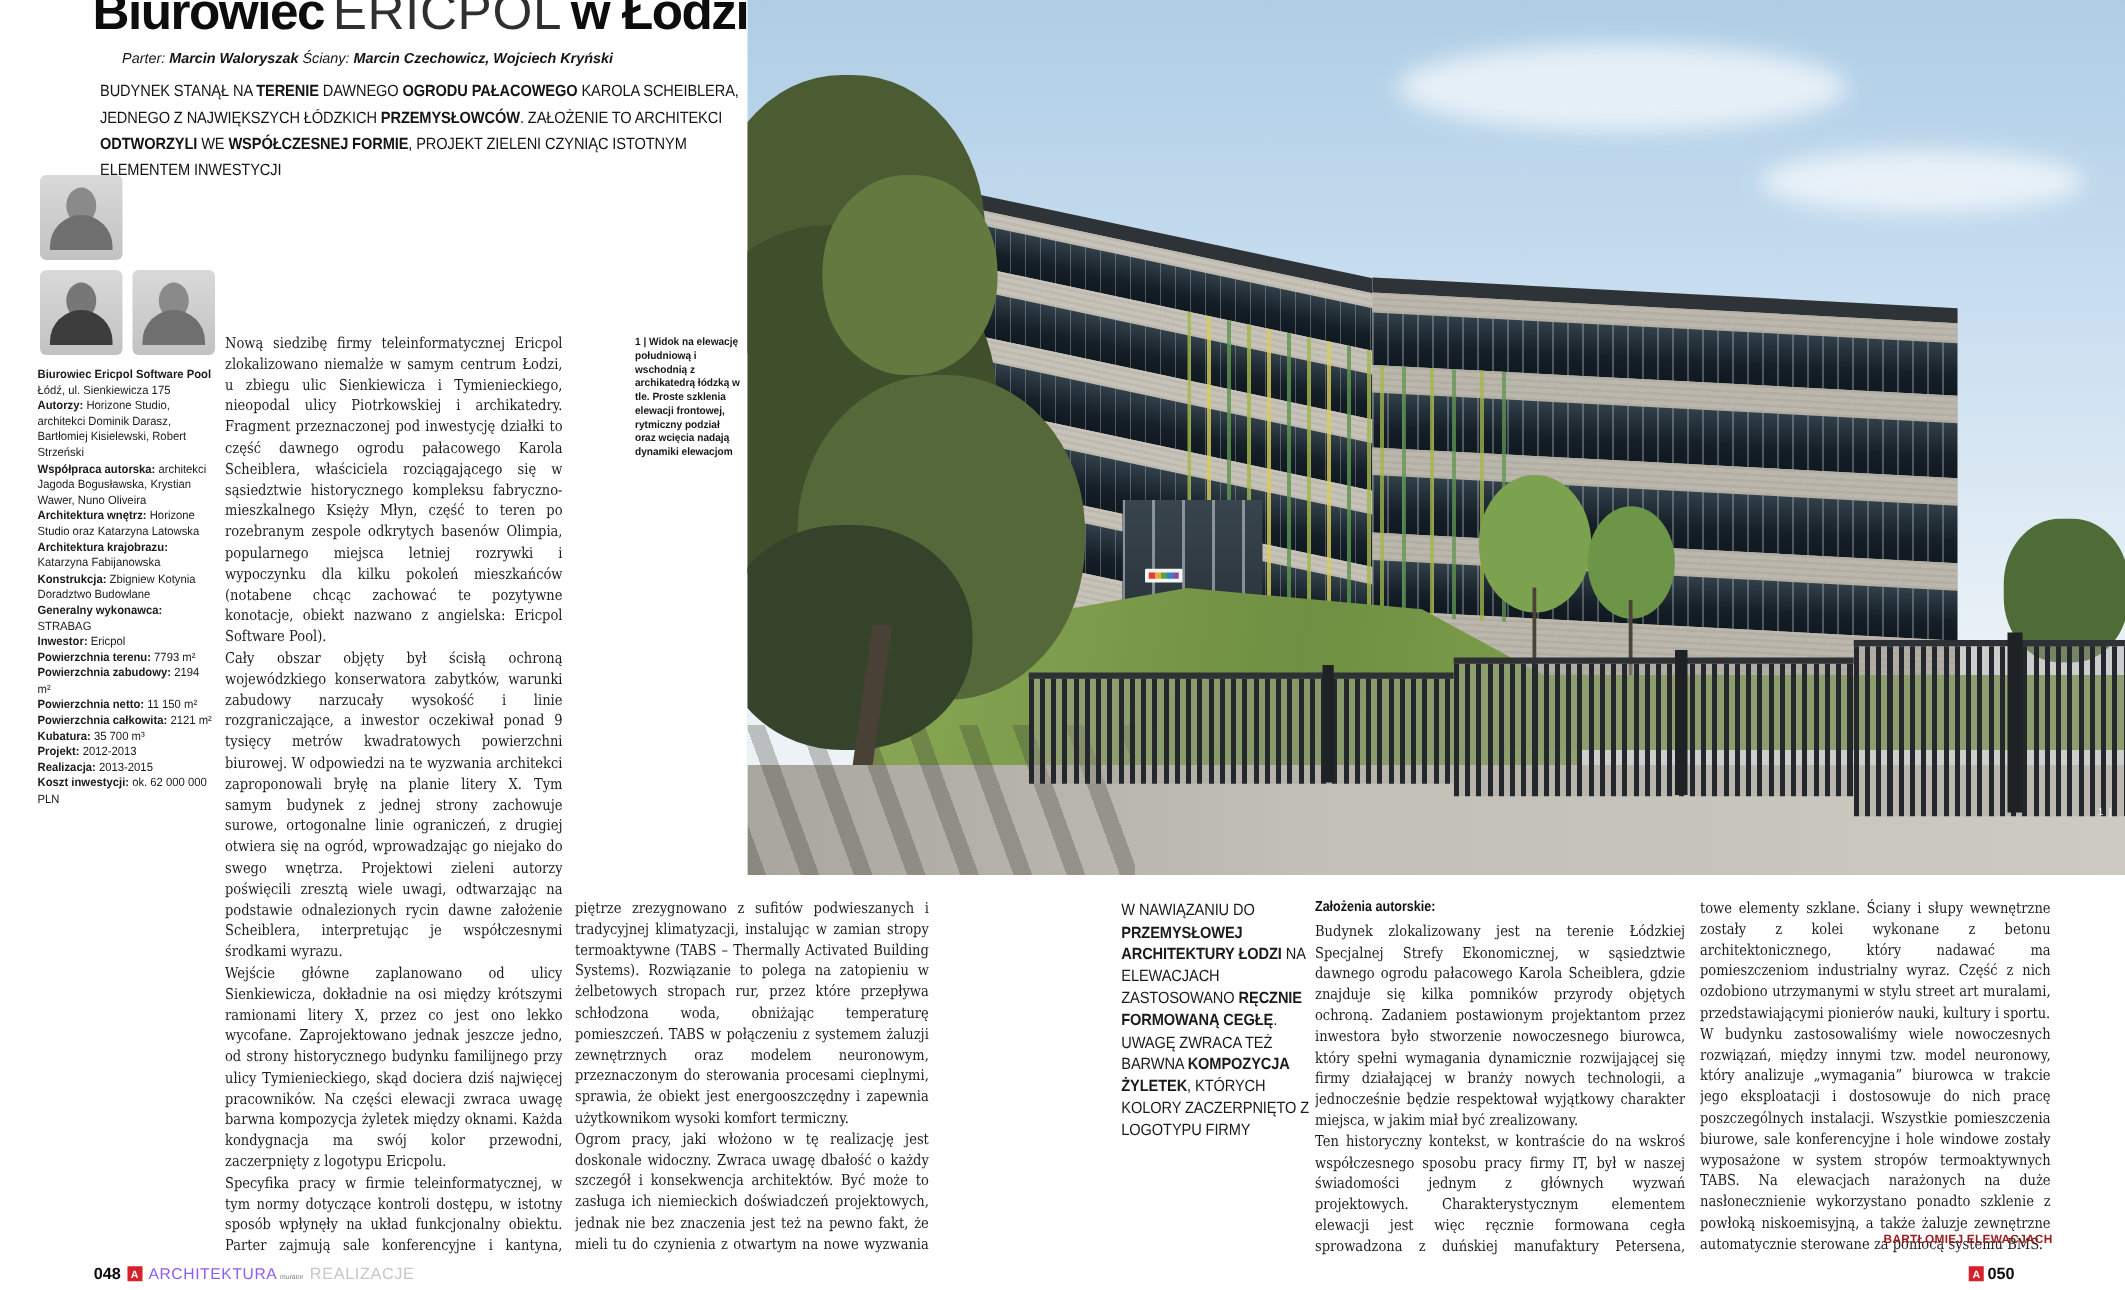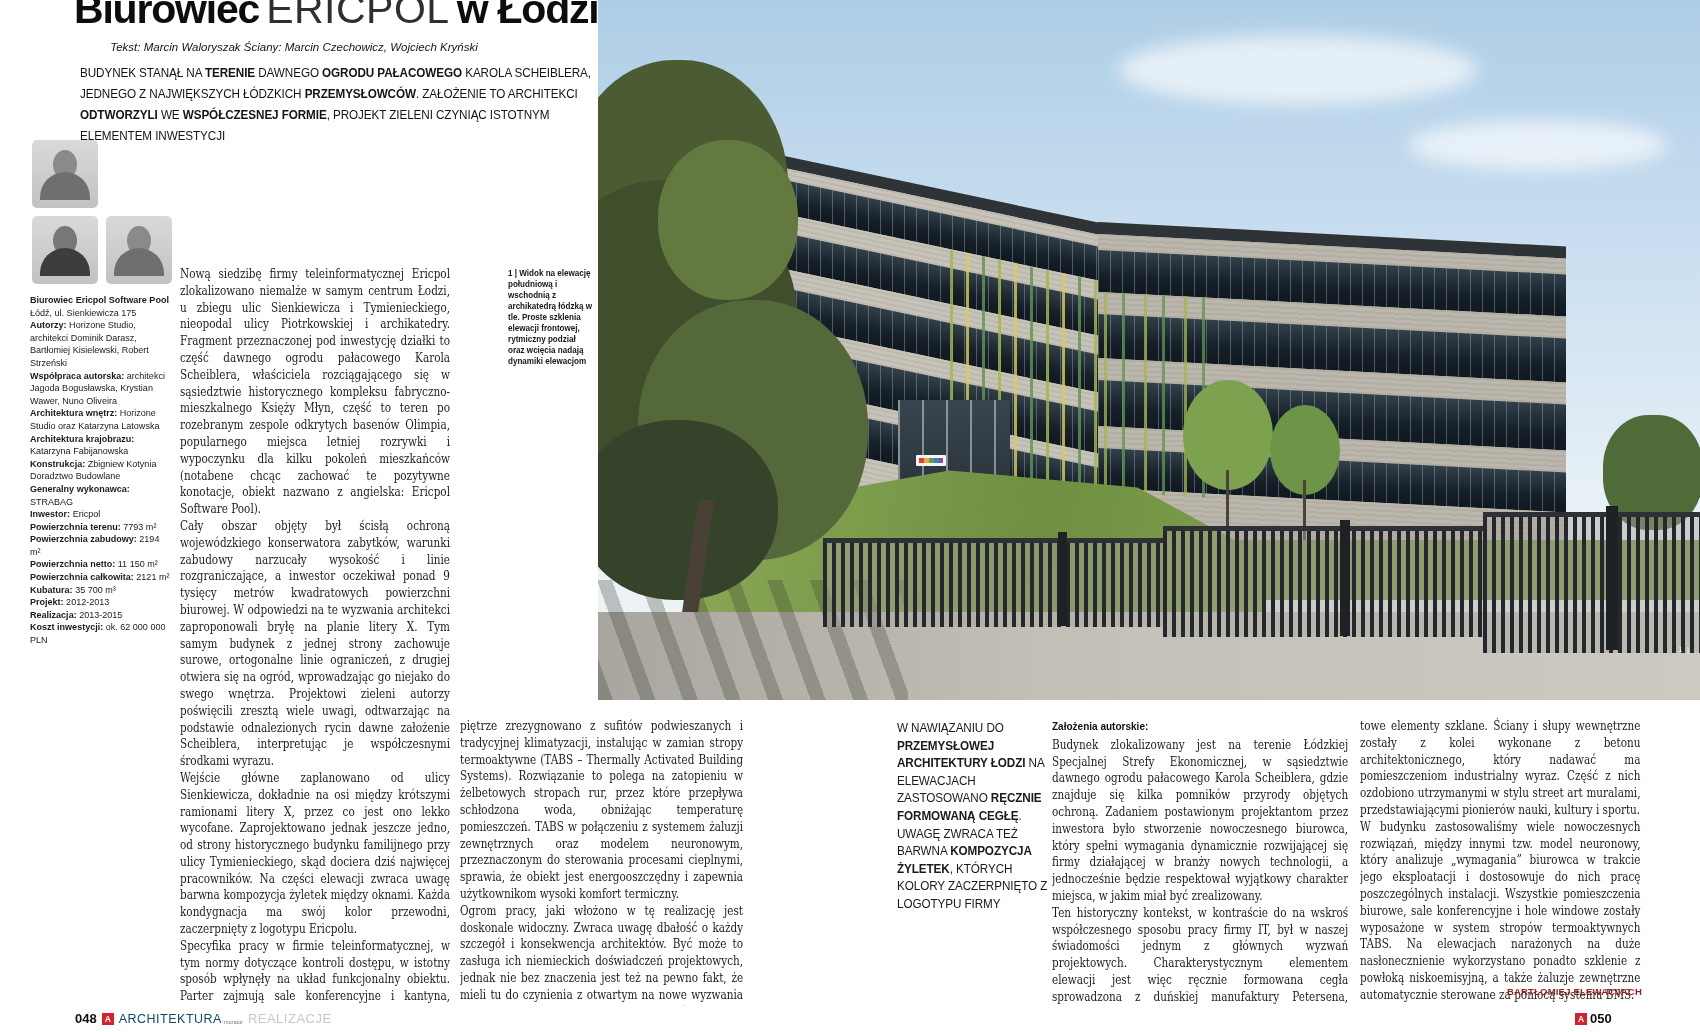--- a/index.html
+++ b/index.html
@@ -4,21 +4,21 @@
 <style>
   html,body{margin:0;padding:0;background:#e9e9e9;}
   #page{position:relative;width:1700px;height:1032px;background:#ffffff;overflow:hidden;
         font-family:"Liberation Sans",sans-serif;color:#111;}
   
   .title{position:absolute;left:74px;top:-13px;font-size:41px;font-weight:700;
          letter-spacing:-1.2px;color:#0d0d0d;white-space:nowrap;line-height:1.1;}
   .title .thin{font-weight:400;color:#2f2f2f;letter-spacing:.5px;margin:0 7px;}
   .byline{position:absolute;left:74px;top:41px;width:440px;text-align:center;
           font-style:italic;font-size:11.5px;color:#141414;}
-  .byline .sb{font-weight:400;}
+  .byline .sb{font-weight:700;}
   .intro{position:absolute;left:80px;top:62px;width:578px;transform:scaleX(.9);
          transform-origin:0 0;font-size:13px;line-height:21px;letter-spacing:-.1px;
          color:#141414;font-weight:400;}
   .intro .sb{font-weight:700;}
   
   .portrait{position:absolute;width:66px;height:68px;border-radius:5px;overflow:hidden;
             background:linear-gradient(180deg,#d9d9d9,#c2c2c2);}
   .portrait .head{width:24px;height:29px;border-radius:50%;background:#8a8a8a;margin:10px auto 0;}
   .portrait .shoulders{width:50px;height:28px;border-radius:25px 25px 0 0;background:#6f6f6f;margin:-7px auto 0;}
   .portrait.dark .head{background:#777;} .portrait.dark .shoulders{background:#3d3d3d;}
@@ -43,21 +43,21 @@
              transform-origin:0 0;font-size:13px;line-height:17.6px;color:#1a1a1a;
              letter-spacing:-.1px;}
   .pullquote .sb{font-weight:700;}
   .author{position:absolute;left:1360px;top:986px;width:282px;text-align:right;
           font-size:9.5px;font-weight:700;letter-spacing:.2px;color:#9c1b1e;}
   
   .footer-left{position:absolute;left:75px;top:1011px;display:flex;align-items:center;gap:5px;}
   .pgnum{font-size:13px;font-weight:700;color:#0d0d0d;}
   .redmark{width:12px;height:12px;background:#d6202a;color:#fff;font-size:8.5px;font-weight:700;
            display:flex;align-items:center;justify-content:center;}
-  .brand{font-size:12.5px;color:#0c4a6e;letter-spacing:.5px;font-weight:400;}
+  .brand{font-size:12.5px;color:#8b5cf6;letter-spacing:.5px;font-weight:400;}
   .brand-sub{font-size:5.5px;color:#7a7a7a;align-self:flex-end;margin:0 0 1px -3px;}
   .section{font-size:13px;color:#c7c7c7;letter-spacing:.5px;}
   .footer-right{position:absolute;left:1575px;top:1011px;display:flex;align-items:center;gap:3px;}
   
   .photo{position:absolute;left:598px;top:0;width:1102px;height:700px;overflow:hidden;background:#cfe0ee;}
   .photo *{position:absolute;}
   .sky{left:0;top:0;right:0;bottom:0;background:linear-gradient(180deg,#aecde5 0%,#c9def0 35%,#e7f0f6 70%,#f1f4f4 100%);}
   .cloud{background:#fff;border-radius:50%;filter:blur(9px);opacity:.65;}
   .spire-tower{left:58px;top:333px;width:44px;height:150px;background:linear-gradient(90deg,#a7adb2,#8b9196);}
   .spire-roof{left:48px;top:258px;width:64px;height:85px;background:#47805c;clip-path:polygon(50% 0,100% 100%,0 100%);}
@@ -101,21 +101,21 @@
   .tree{border-radius:48%;}
   .trunk{left:92px;top:500px;width:16px;height:112px;background:#4a4136;transform:skewX(-8deg);}
   .corner-label{right:10px;bottom:46px;color:#fff;font-size:8px;letter-spacing:1px;}
 </style>
 </head>
 <body>
 
 <div id="page">
 
   <div class="title"><span>Biurowiec</span><span class="thin">ERICPOL</span><span>w Łodzi</span></div>
-  <div class="byline"><span>Tekst: </span><span class="sb">Marcin Waloryszak</span><span> Ściany: </span><span class="sb">Marcin Czechowicz, Wojciech Kryński</span></div>
+  <div class="byline"><span>Parter: </span><span class="sb">Marcin Waloryszak</span><span> Ściany: </span><span class="sb">Marcin Czechowicz, Wojciech Kryński</span></div>
   <div class="intro"><span>BUDYNEK STANĄŁ NA </span><span class="sb">TERENIE</span><span> DAWNEGO </span><span class="sb">OGRODU PAŁACOWEGO</span><span> KAROLA SCHEIBLERA, JEDNEGO Z NAJWIĘKSZYCH ŁÓDZKICH </span><span class="sb">PRZEMYSŁOWCÓW</span><span>. ZAŁOŻENIE TO ARCHITEKCI </span><span class="sb">ODTWORZYLI</span><span> WE </span><span class="sb">WSPÓŁCZESNEJ FORMIE</span><span>, PROJEKT ZIELENI CZYNIĄC ISTOTNYM ELEMENTEM INWESTYCJI</span></div>
 
   <div class="portrait" style="left:32px;top:140px;">
     <div class="head"></div>
     <div class="shoulders"></div>
   </div>
   <div class="portrait dark" style="left:32px;top:216px;">
     <div class="head"></div>
     <div class="shoulders"></div>
   </div>

